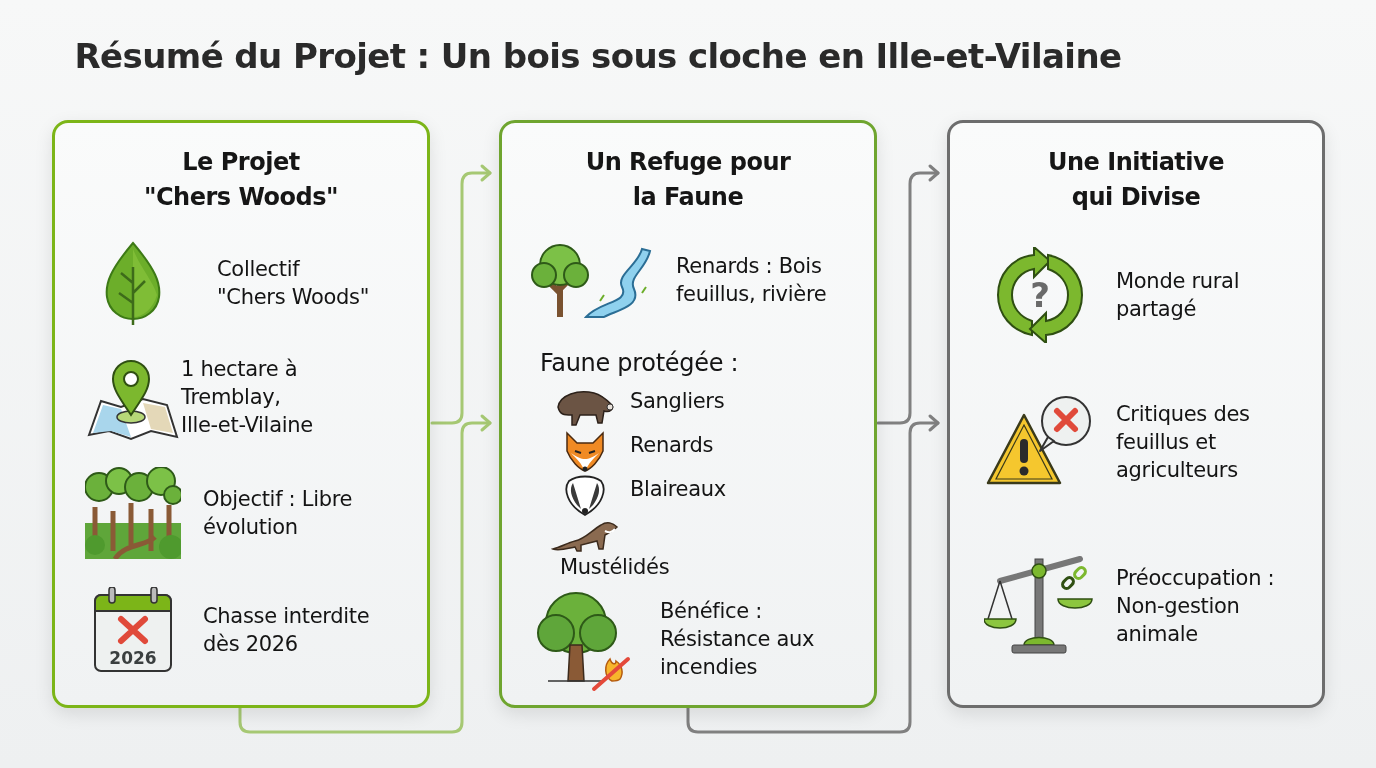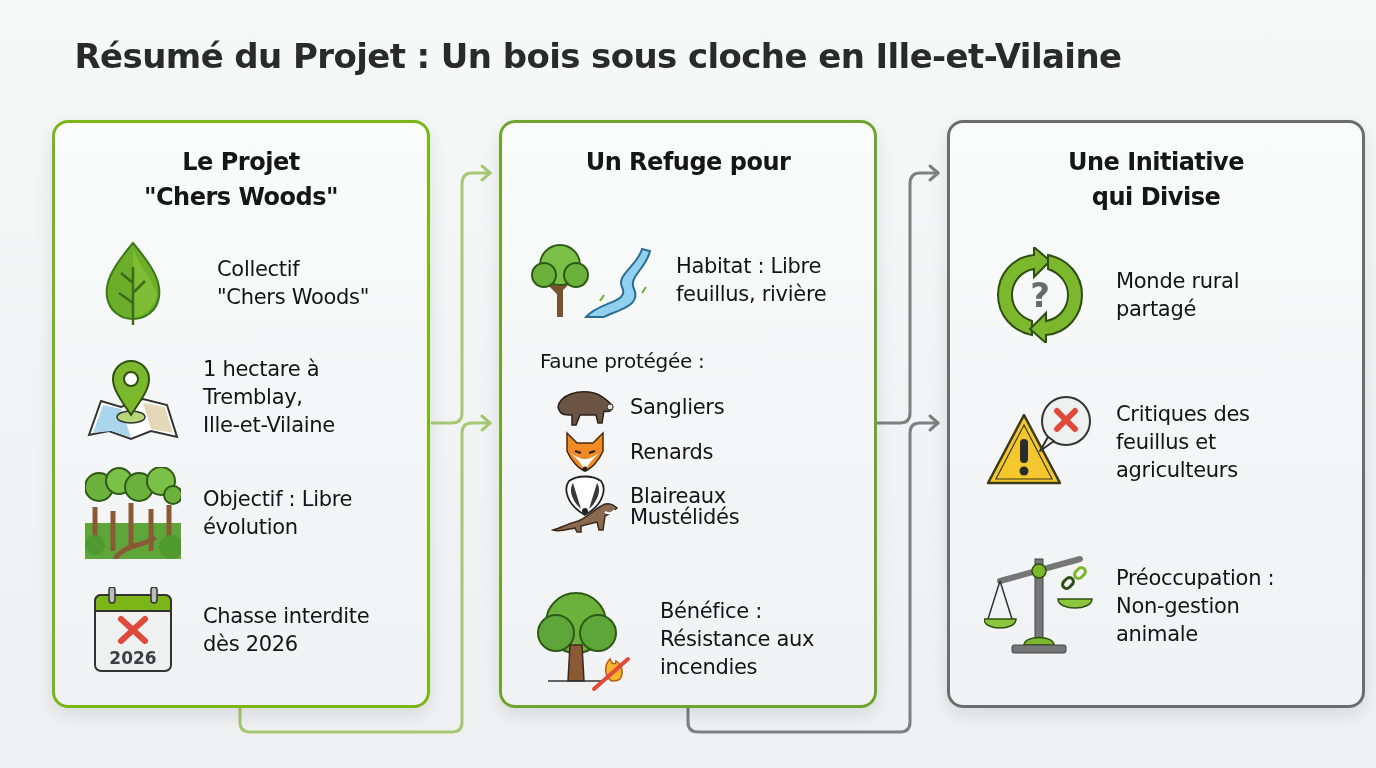--- a/index.html
+++ b/index.html
@@ -22,22 +22,22 @@
   .card.green { border:3px solid #7cb518; }
   .card.green2 { border:3px solid #6fa52f; }
   .card.gray { border:3px solid #6d6d6d; }
   .card-title {
     position:absolute; left:0; right:0; top:22px; text-align:center;
     font-size:24px; font-weight:bold; line-height:35px; color:#161616; letter-spacing:-0.5px;
   }
   .item { position:absolute; display:flex; align-items:center; }
   .icon { display:inline-block; flex:0 0 auto; }
   .item-text { font-size:21px; line-height:28px; color:#141414; letter-spacing:-0.3px; }
-  .sub-label { position:absolute; font-size:20px; color:#141414; letter-spacing:-0.3px; }
-  .animal { position:absolute; display:flex; align-items:center; }
+  .sub-label { position:absolute; font-size:24px; color:#141414; letter-spacing:-0.3px; }
+  .animal { position:absolute; display:flex; align-items:flex-start; }
   .animal .icon { width:70px; display:flex; justify-content:center; }
   .animal .item-text { margin-left:10px; }
 </style>
 </head>
 <body>
 
 <div class="title">Résumé du Projet : Un bois sous cloche en Ille-et-Vilaine</div>
 
 <svg class="connectors" viewBox="0 0 1376 768">
 
@@ -80,21 +80,21 @@
     <span class="icon" style="width:96px;height:92px;">
       <svg width="96" height="92" viewBox="0 0 96 92">
         <path d="M4 84 L16 50 L36 56 L58 48 L82 54 L92 86 L66 80 L46 88 L24 80Z" fill="#fff" stroke="#333" stroke-width="2"></path>
         <path d="M18 54 L36 58 L46 86 L26 80 L8 82Z" fill="#a9d6ec"></path>
         <path d="M58 52 L80 56 L88 82 L66 78Z" fill="#e4d8b8"></path>
         <ellipse cx="46" cy="66" rx="14" ry="6" fill="#b6d878" stroke="#333" stroke-width="1.5"></ellipse>
         <path d="M46 64 C34 46 28 38 28 28 A18 18 0 0 1 64 28 C64 38 58 46 46 64Z" fill="#7cb82e" stroke="#2f4f12" stroke-width="2"></path>
         <circle cx="46" cy="28" r="7" fill="#fff" stroke="#2f4f12" stroke-width="2"></circle>
       </svg>
     </span>
-    <div class="item-text" style="margin-left:22px;">
+    <div class="item-text" style="">
       <div>1 hectare à</div>
       <div>Tremblay,</div>
       <div>Ille-et-Vilaine</div>
     </div>
   </div>
 
   <div class="item" style="left:30px; top:344px;">
     <span class="icon" style="width:96px;height:92px;">
       <svg width="96" height="92" viewBox="0 0 96 92">
         <rect x="0" y="56" width="96" height="36" fill="#5fa63a"></rect>
@@ -129,36 +129,37 @@
     <div class="item-text" style="margin-left:30px;">
       <div>Chasse interdite</div>
       <div>dès 2026</div>
     </div>
   </div>
 </div>
 
 <div class="card green2" style="left:499px; width:378px;">
   <div class="card-title">
     <div>Un Refuge pour</div>
+    <div>la Faune</div>
   </div>
 
   <div class="item" style="left:28px; top:118px;">
     <span class="icon" style="width:128px;height:78px;">
       <svg width="128" height="78" viewBox="0 0 128 78">
         <path d="M30 76 V40 M30 52 L18 40 M30 48 L42 36" stroke="#7a5230" stroke-width="6" fill="none"></path>
         <circle cx="30" cy="24" r="20" fill="#7cc147" stroke="#2e5a18" stroke-width="2"></circle>
         <circle cx="14" cy="34" r="12" fill="#6bb13b" stroke="#2e5a18" stroke-width="2"></circle>
         <circle cx="46" cy="34" r="12" fill="#6bb13b" stroke="#2e5a18" stroke-width="2"></circle>
         <path d="M30 46 V76" stroke="#7a5230" stroke-width="6"></path>
         <path d="M56 76 C70 60 100 62 92 46 C86 34 108 24 112 8 L120 10 C116 28 98 36 104 48 C112 66 84 70 74 76Z" fill="#8fd1ee" stroke="#2b6e95" stroke-width="2"></path>
         <path d="M70 60 L74 54 M112 52 L116 46" stroke="#6cae2a" stroke-width="2"></path>
       </svg>
     </span>
     <div class="item-text" style="margin-left:18px;">
-      <div>Habitat : Libre</div>
+      <div>Renards : Bois</div>
       <div>feuillus, rivière</div>
     </div>
   </div>
 
   <div class="sub-label" style="left:38px; top:226px;">Faune protégée :</div>
 
   <div class="animal" style="left:48px; top:264px;">
     <span class="icon">
       <svg width="62" height="40" viewBox="0 0 62 40">
         <path d="M4 20 C6 8 24 2 40 6 C48 8 54 14 58 18 C60 22 56 26 50 24 L48 36 H44 L42 28 L26 28 L22 38 H18 L18 28 C10 28 6 28 4 20Z" fill="#6b5444" stroke="#2c211a" stroke-width="1.5"></path>
@@ -181,21 +182,21 @@
     <span class="icon">
       <svg width="44" height="42" viewBox="0 0 44 42">
         <path d="M4 2 L14 12 H30 L40 2 L40 20 C36 30 28 38 22 40 C16 38 8 30 4 20Z" fill="#f08a24" stroke="#4a2a10" stroke-width="1.5"></path>
         <path d="M8 22 C14 28 18 32 22 40 C26 32 30 28 36 22 C30 26 26 28 22 28 C18 28 14 26 8 22Z" fill="#fff"></path>
         <circle cx="22" cy="38" r="2.5" fill="#222"></circle>
         <path d="M12 20 L18 22 M26 22 L32 20" stroke="#222" stroke-width="2"></path>
       </svg>
     </span>
     <span class="item-text">Renards</span>
   </div>
-  <div class="animal" style="left:48px; top:377px;">
+  <div class="animal" style="left:48px; top:396px;flex-direction:column;">
     <span class="icon">
       <svg width="68" height="34" viewBox="0 0 68 34">
         <path d="M2 30 C10 28 16 24 24 22 C34 20 40 12 50 6 C56 2 62 4 66 8 C62 12 58 14 54 16 L52 30 H48 L46 22 L30 26 L30 32 H26 L24 28 C14 30 8 32 2 30Z" fill="#8a6a50" stroke="#3b2a1c" stroke-width="1.5"></path>
         <path d="M54 12 C58 14 60 14 64 10" stroke="#fff" stroke-width="2" fill="none"></path>
       </svg>
     </span>
     <span class="item-text">Mustélidés</span>
   </div>
 
   <div class="item" style="left:30px; top:460px;">
@@ -211,21 +212,21 @@
       </svg>
     </span>
     <div class="item-text" style="margin-left:18px;">
       <div>Bénéfice :</div>
       <div>Résistance aux</div>
       <div>incendies</div>
     </div>
   </div>
 </div>
 
-<div class="card gray" style="left:947px; width:418px;">
+<div class="card gray" style="left:947px; width:378px;">
   <div class="card-title">
     <div>Une Initiative</div>
     <div>qui Divise</div>
   </div>
 
   <div class="item" style="left:40px; top:124px;">
     <span class="icon" style="width:100px;height:96px;">
       <svg width="100" height="96" viewBox="0 0 100 96">
         <path d="M44 8 C22 10 8 28 8 48 C8 68 22 84 42 88 L42 74 C30 70 22 60 22 48 C22 34 32 24 44 22 L44 30 L60 14 L44 0Z" fill="#7cb82e" stroke="#2f4f12" stroke-width="2"></path>
         <path d="M56 88 C78 86 92 68 92 48 C92 28 78 12 58 8 L58 22 C70 26 78 36 78 48 C78 62 68 72 56 74 L56 66 L40 82 L56 96Z" fill="#7cb82e" stroke="#2f4f12" stroke-width="2"></path>

